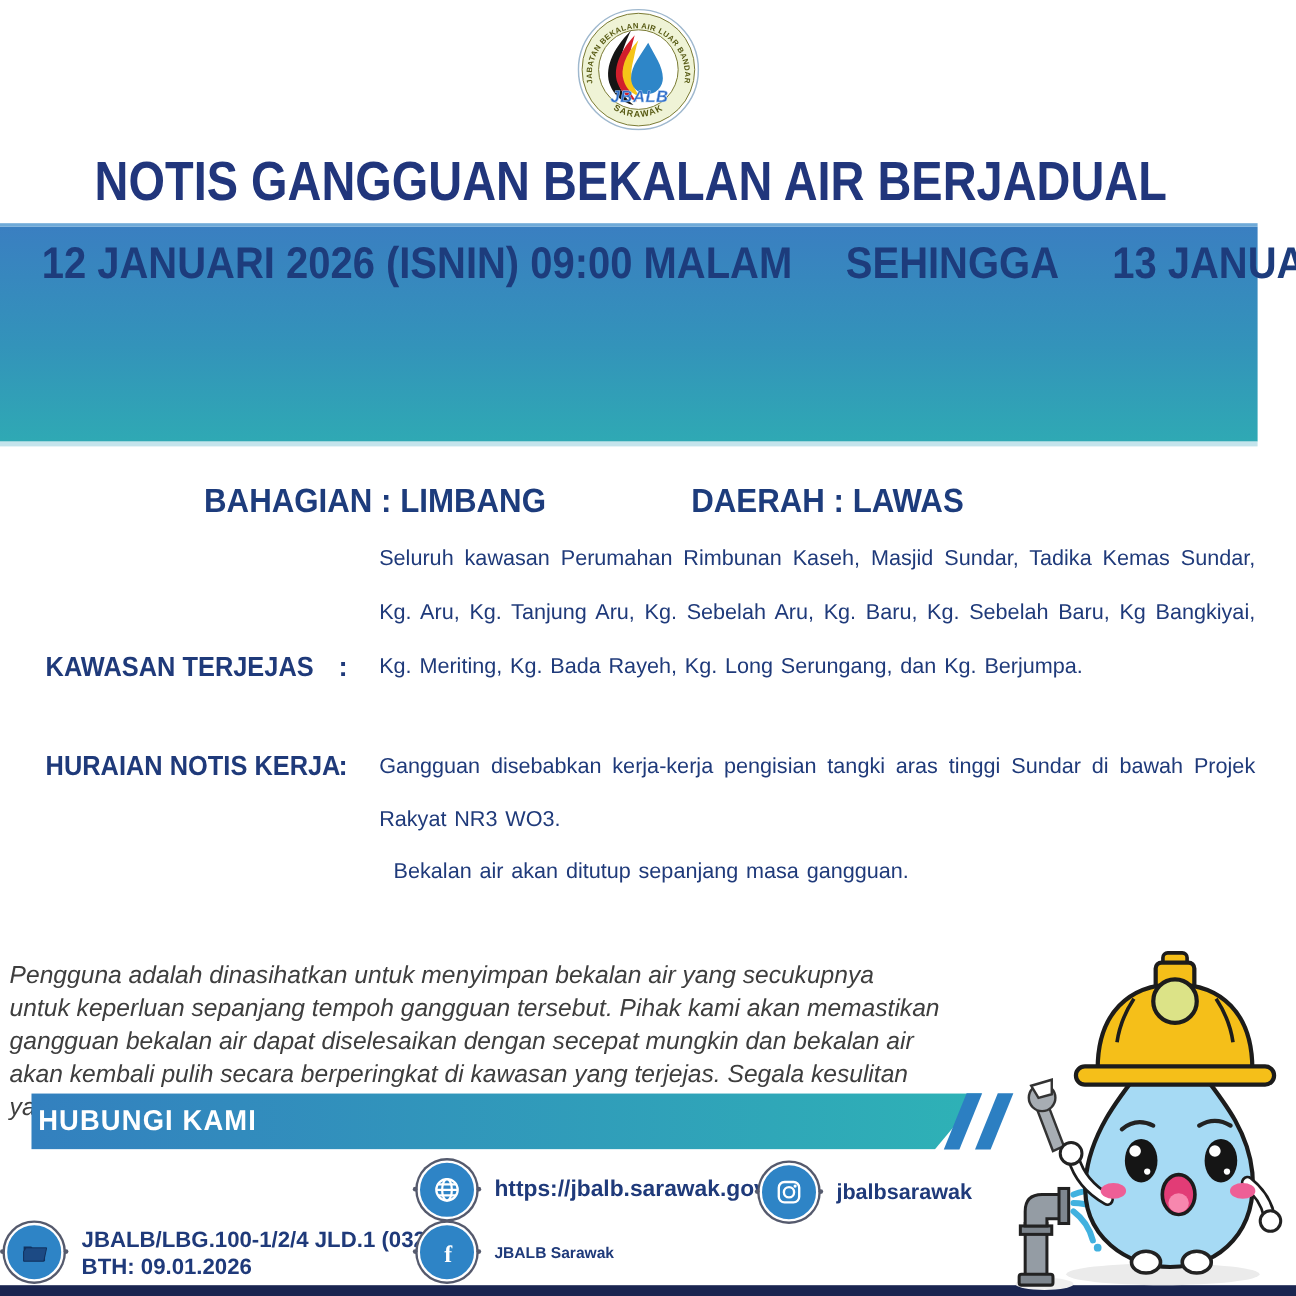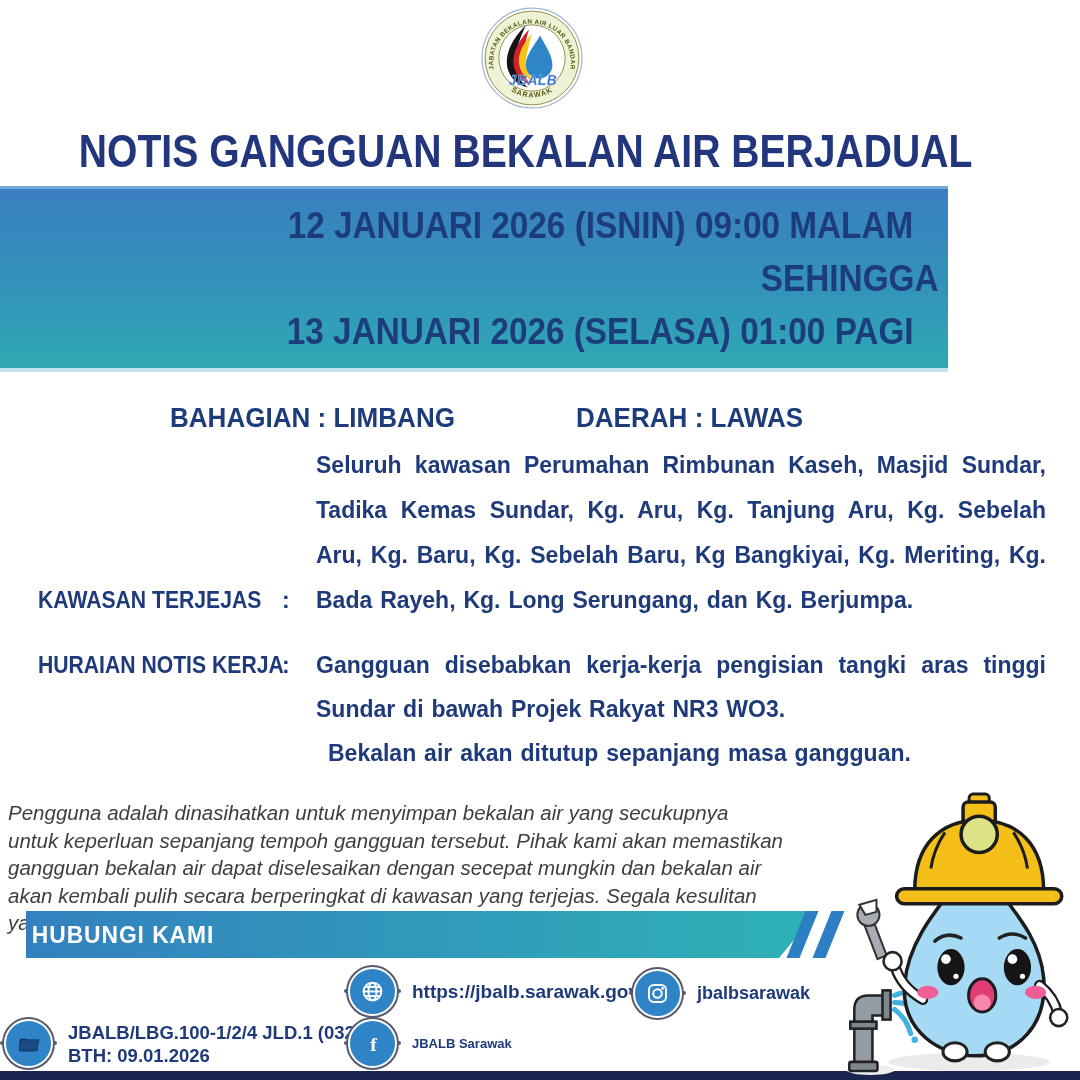--- a/index.html
+++ b/index.html
@@ -10,40 +10,40 @@
   
   .logo{position:absolute;left:481px;top:7px;width:102px;height:102px;}
   
   .title-wrap{position:absolute;top:124px;left:0;width:884px;text-align:left;}
   .title{
     display:inline-block;font-size:46px;font-weight:bold;color:#21367c;
     letter-spacing:0px;transform:scaleX(0.85);white-space:nowrap;
   }
   
   .band{
-    position:absolute;left:0;top:186px;width:948px;height:186px;
+    position:absolute;left:0;top:186px;width:1048px;height:186px;
     background:linear-gradient(180deg,#3a7fc1 0%,#3393ba 55%,#2fa9b4 100%);
     border-top:3px solid #6faad8;border-bottom:4px solid #c4e4ec;
-    display:flex;flex-direction:column;justify-content:space-around;
-    box-sizing:border-box;padding:10px 0;align-items:flex-end;
+    display:flex;flex-direction:row;justify-content:space-around;
+    box-sizing:border-box;padding:10px 0;
   }
   .band-line{
     text-align:center;font-size:37px;font-weight:bold;color:#1d3c7c;
     transform:scaleX(0.9);white-space:nowrap;
   }
   
   .region-bahagian{position:absolute;left:170px;top:402px;font-size:28px;font-weight:bold;color:#1d3c7c;transform:scaleX(0.93);transform-origin:left;white-space:nowrap;}
   .region-daerah{position:absolute;left:576px;top:402px;font-size:28px;font-weight:bold;color:#1d3c7c;transform:scaleX(0.93);transform-origin:left;white-space:nowrap;}
   
   .section{position:absolute;left:38px;width:1008px;display:flex;color:#1f3a7a;}
   .sec-label{width:244px;font-size:23px;font-weight:bold;line-height:45px;transform:scaleX(0.92);transform-origin:left;white-space:nowrap;}
   .sec-colon{width:34px;font-size:23px;font-weight:bold;line-height:45px;text-align:left;}
-  .sec-text{flex:1;font-size:23px;font-weight:bold;line-height:45px;text-align:justify;text-justify:inter-word;word-spacing:1.5px;}
+  .sec-text{flex:1;font-size:18px;font-weight:normal;line-height:45px;text-align:justify;text-justify:inter-word;word-spacing:1.5px;}
   .sec-kawasan{top:443px;align-items:flex-end;}
-  .sec-huraian{top:643px;justify-content:flex-end;}
+  .sec-huraian{top:616px;justify-content:flex-end;}
   .sec-huraian .sec-label,.sec-huraian .sec-colon,.sec-huraian .sec-text{line-height:44px;}
   
   .disclaimer{
     position:absolute;left:8px;top:799px;width:775px;
     font-size:20.5px;font-style:italic;color:#3e3e3e;line-height:27.5px;
   }
   
   .hubungi-band{
     position:absolute;left:0;top:911px;width:792px;height:47px;
     background:linear-gradient(90deg,#3380bf 0%,#2eb2b6 100%);

